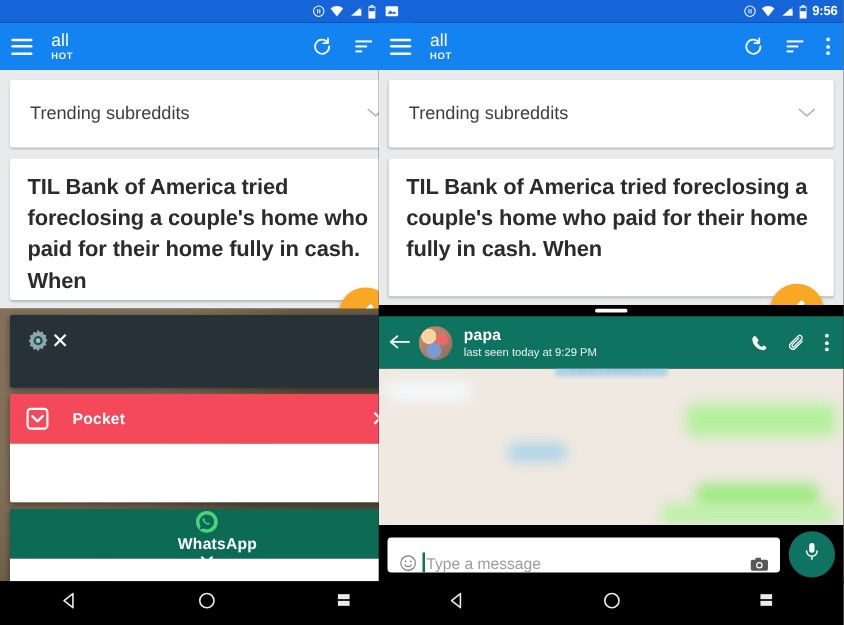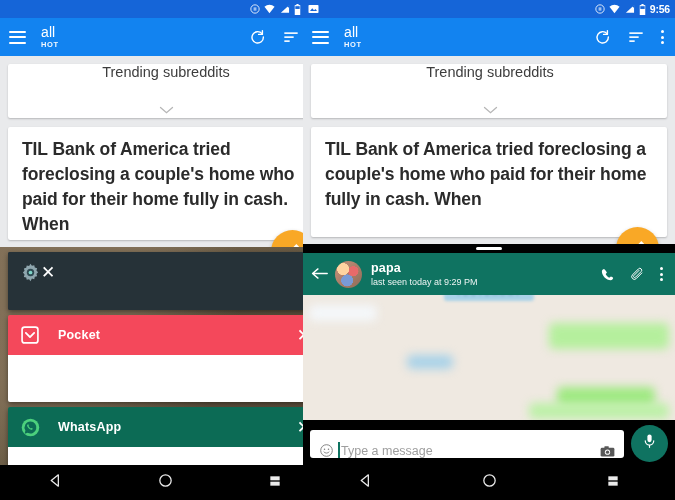--- a/index.html
+++ b/index.html
@@ -37,21 +37,21 @@
   .tb-titles { margin-left:15px; line-height:1; }
   .tb-title { font-size:14px; font-weight:500; letter-spacing:.1px; }
   .tb-sub { font-size:7.5px; font-weight:bold; letter-spacing:.6px; margin-top:2px; opacity:.95;}
   .tb-spacer { flex:1; }
   .tb-actions { display:flex; align-items:center; gap:17px; margin-right:2px; }
   .dots { width:3px; display:flex; flex-direction:column; gap:2.5px; align-items:center; }
   .dots i { width:3px; height:3px; background:#fff; border-radius:50%; display:block; }
 
   
   .reddit-body { background:#e9eaec; padding:8px 8px 0 8px; position:relative; }
-  .card { background:#fff; border-radius:2px; box-shadow:0 1px 2px rgba(0,0,0,.22);flex-direction:column; }
+  .card { background:#fff; border-radius:2px; box-shadow:0 1px 2px rgba(0,0,0,.22); }
   .card-trending {
     height:54px; display:flex; align-items:center; padding:0 14px 0 16px;
     font-size:14.5px; color:#3d3d3d;
   }
   .card-trending .label { flex:1; }
   .chev { color:#b6b6b6; }
   .card-post { margin-top:9px; padding:10px 14px 0 14px; overflow:hidden;font-weight:bold; }
   .post-title { font-size:17.5px; line-height:25px; color:#2b2b2b; letter-spacing:-.1px; }
   .fab {
     position:absolute; width:43px; height:43px; border-radius:50%;
@@ -253,21 +253,21 @@
                 <path d="M7 9.5 L12 14.5 L17 9.5" fill="none" stroke="#fff" stroke-width="2.2" stroke-linecap="round" stroke-linejoin="round"></path>
               </svg>
           </span>
           <span class="rc-name">Pocket</span>
           <span class="rc-close">✕</span>
         </div>
         <div class="rcard-body" style="height:47px;"></div>
       </div>
 
       <div class="rcard" style="top:160px;">
-        <div class="rcard-head" style="background:#0c6b55;">
+        <div class="rcard-head" style="background:#0c6b55;flex-direction:column;">
           <span class="rc-icon">
             <svg width="21" height="21" viewBox="0 0 24 24">
                 <circle cx="12" cy="12" r="10" fill="#4cd07d"></circle>
                 <path d="M12 5.2a6.8 6.8 0 0 0-5.8 10.3L5.3 19l3.6-.9A6.8 6.8 0 1 0 12 5.2Z" fill="#0c6b55"></path>
                 <path d="M9.3 8.4c.3 0 .5.4.7.9.2.5-.3.8-.2 1.1.5 1.3 1.6 2.2 2.6 2.6.3.1.6-.5 1-.3.5.2 1.1.5 1.1.8 0 .7-.9 1.3-1.6 1.2-2-.3-4.4-2.6-4.8-4.6-.1-.7.5-1.7 1.2-1.7Z" fill="#4cd07d"></path>
               </svg>
           </span>
           <span class="rc-name">WhatsApp</span>
           <span class="rc-close">✕</span>
         </div>

